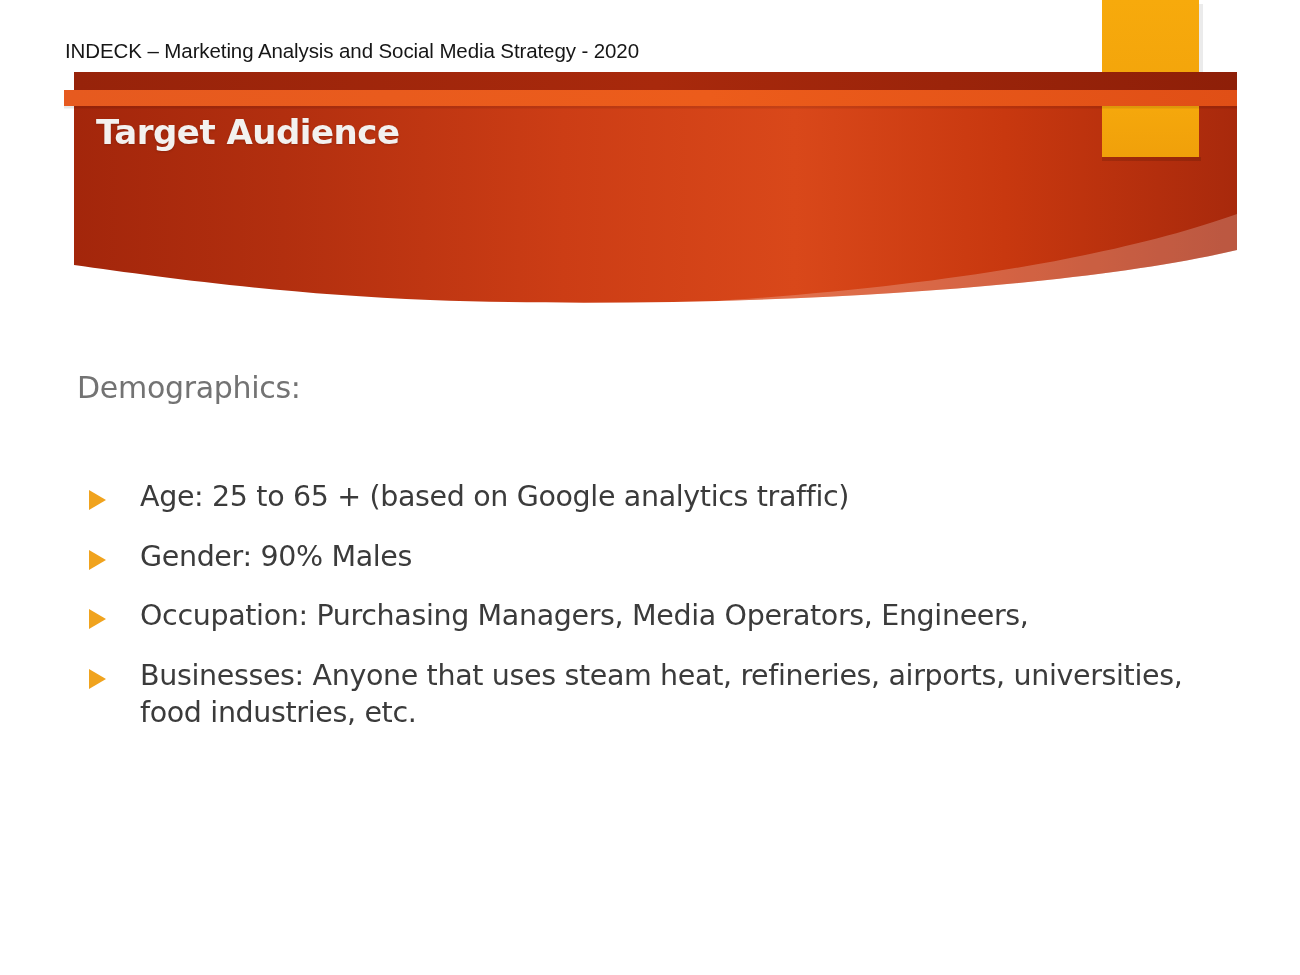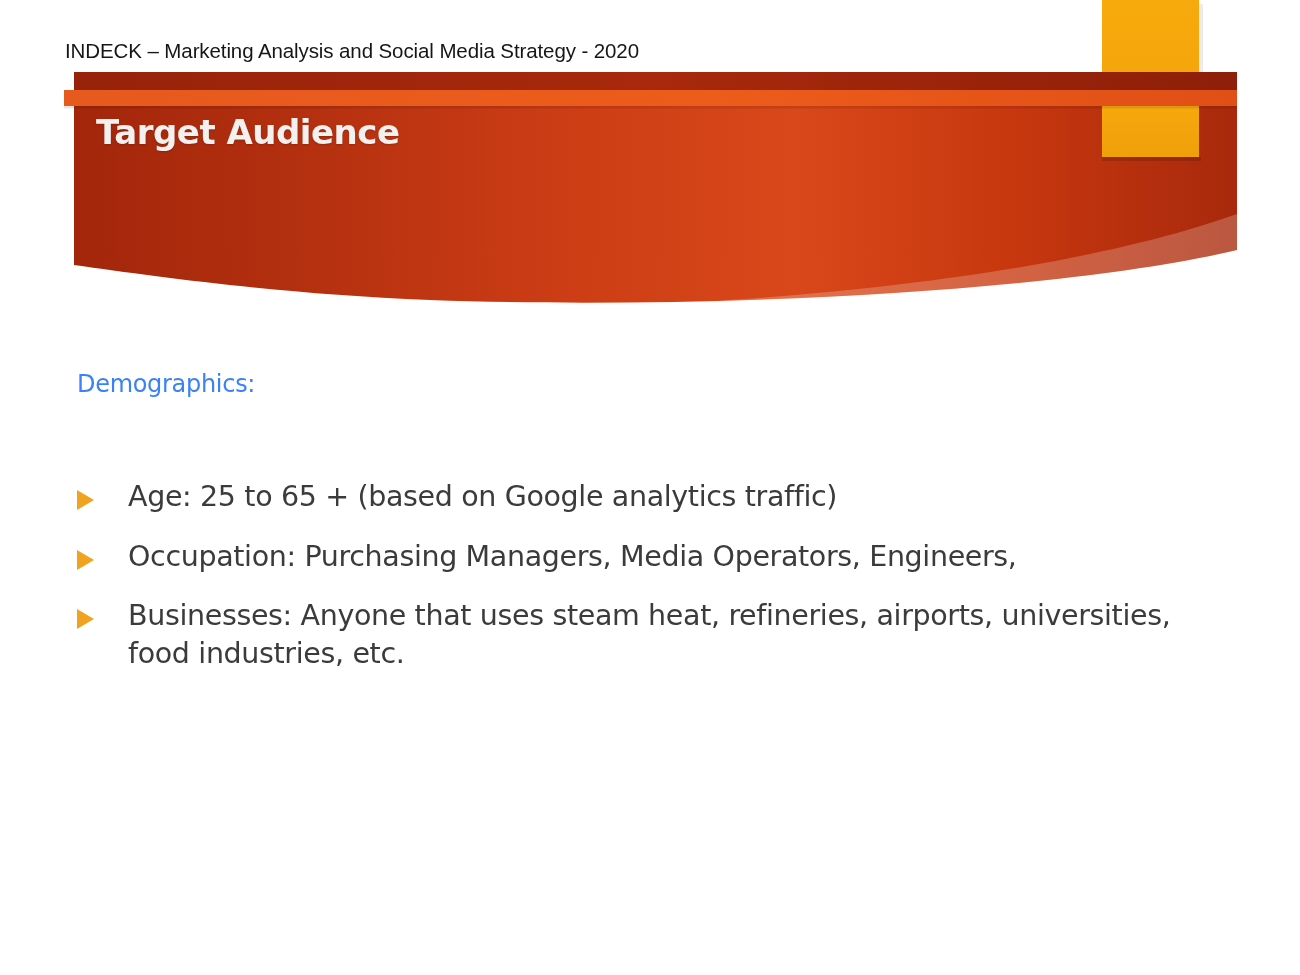--- a/index.html
+++ b/index.html
@@ -72,37 +72,38 @@
     position: absolute;
     left: 0;
     top: 350px;
     width: 1300px;
   }
   .lead-line {
     position: absolute;
     left: 77px;
     top: 20px;
     font-family: "DejaVu Sans", sans-serif;
-    font-size: 24px;
+    font-size: 30px;
     font-weight: 400;
-    color: #3b82f6;
+    color: #737373;
     letter-spacing: -0.3px;
     white-space: nowrap;
   }
 
   .bullet-list {
     position: absolute;
     left: 77px;
     top: 128px;
     width: 1130px;
   }
   .bullet-row {
     display: flex;
     align-items: flex-start;
     margin-bottom: 22px;
+    margin-left: 12px;
   }
   .bullet-marker {
     flex: 0 0 auto;
     width: 22px;
     margin-top: 12px;
     margin-right: 29px;
     line-height: 0;
   }
   .bullet-marker svg { display: block; }
   .bullet-text {
@@ -181,20 +182,28 @@
 
       <div class="bullet-row">
         <span class="bullet-marker">
           <svg width="17" height="20" viewBox="0 0 17 20">
               <polygon points="0,0 17,10 0,20" fill="#f0a31e"></polygon>
             </svg>
         </span>
         <span class="bullet-text">Age: 25 to 65 + (based on Google analytics traffic)</span>
       </div>
 
+      <div class="bullet-row">
+        <span class="bullet-marker">
+          <svg width="17" height="20" viewBox="0 0 17 20">
+              <polygon points="0,0 17,10 0,20" fill="#f0a31e"></polygon>
+            </svg>
+        </span>
+        <span class="bullet-text">Gender: 90% Males</span>
+      </div>
 
       <div class="bullet-row">
         <span class="bullet-marker">
           <svg width="17" height="20" viewBox="0 0 17 20">
               <polygon points="0,0 17,10 0,20" fill="#f0a31e"></polygon>
             </svg>
         </span>
         <span class="bullet-text">Occupation: Purchasing Managers, Media Operators, Engineers,</span>
       </div>
 

